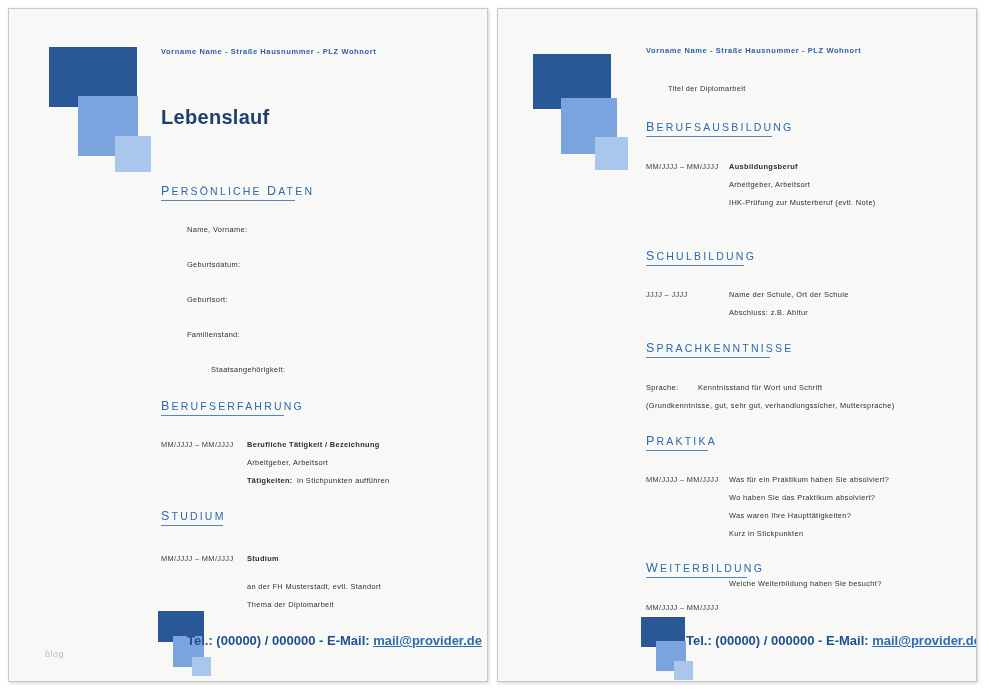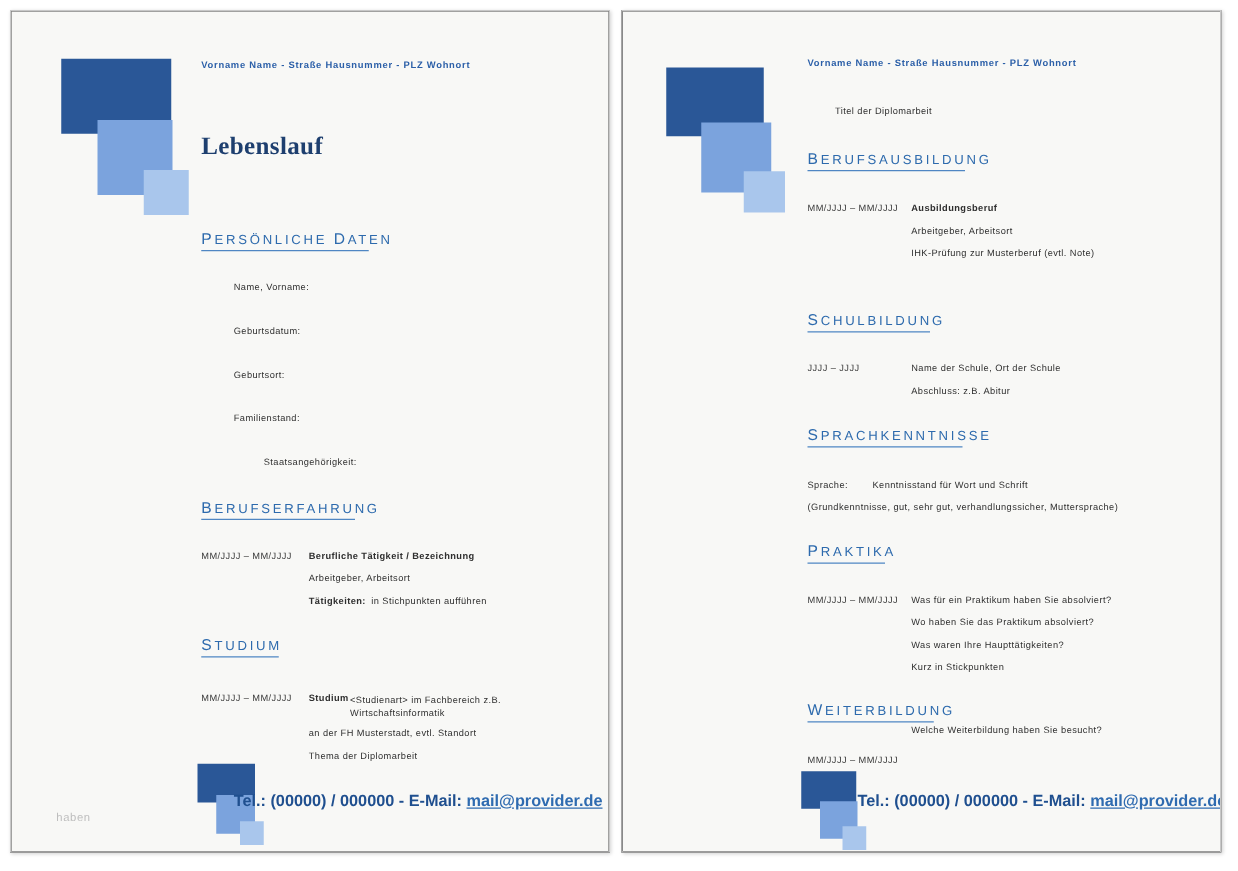--- a/index.html
+++ b/index.html
@@ -124,21 +124,21 @@
     <div class="paper-inner">
 
       <div class="squares" style="left:40px; top:38px; width:110px; height:115px;">
         <div class="sq sq-dark" style="left:0px;  top:0px;  width:88px; height:60px;"></div>
         <div class="sq sq-mid" style="left:29px; top:49px; width:60px; height:60px;"></div>
         <div class="sq sq-light" style="left:66px; top:89px; width:36px; height:36px;"></div>
       </div>
 
       <div class="addressline" style="left:152px; top:38px;">Vorname Name - Straße Hausnummer - PLZ Wohnort</div>
 
-      <div class="doctitle" style="left:152px; top:97px;font-family:Liberation Serif, serif;">Lebenslauf</div>
+      <div class="doctitle" style="left:152px; top:97px;">Lebenslauf</div>
 
       <div class="section-head" style="left:152px; top:175px; width:134px;"><span class="cap">P</span>ERSÖNLICHE <span class="cap">D</span>ATEN</div>
 
       <div class="lbl" style="left:178px; top:216px;">Name, Vorname:</div>
       <div class="lbl" style="left:178px; top:251px;">Geburtsdatum:</div>
       <div class="lbl" style="left:178px; top:286px;">Geburtsort:</div>
       <div class="lbl" style="left:178px; top:321px;">Familienstand:</div>
       <div class="lbl" style="left:178px; top:356px;padding-left:24px;">Staatsangehörigkeit:</div>
 
       <div class="section-head" style="left:152px; top:390px; width:123px;"><span class="cap">B</span>ERUFSERFAHRUNG</div>
@@ -146,37 +146,36 @@
       <div class="lbl date" style="left:152px; top:431px;">MM/JJJJ – MM/JJJJ</div>
       <div class="lbl b" style="left:238px; top:431px;">Berufliche Tätigkeit / Bezeichnung</div>
       <div class="lbl" style="left:238px; top:449px;">Arbeitgeber, Arbeitsort</div>
       <div class="lbl b" style="left:238px; top:467px;">Tätigkeiten:</div>
       <div class="lbl" style="left:288px; top:467px;">in Stichpunkten  aufführen</div>
 
       <div class="section-head" style="left:152px; top:500px; width:62px;"><span class="cap">S</span>TUDIUM</div>
 
       <div class="lbl date" style="left:152px; top:545px;">MM/JJJJ – MM/JJJJ</div>
       <div class="lbl b" style="left:238px; top:545px;">Studium</div>
-      <div class="wrap2" style="left:271px; top:545px; width:140px;">&lt;Studienart&gt;  im Fachbereich  z.B. Wirtschaftsinformatik</div>
       <div class="lbl" style="left:238px; top:573px;">an der FH Musterstadt, evtl. Standort</div>
       <div class="lbl" style="left:238px; top:591px;">Thema der Diplomarbeit</div>
 
       <div class="squares" style="left:149px; top:602px; width:70px; height:60px;">
         <div class="sq sq-dark" style="left:0px;  top:0px;  width:46px; height:31px;"></div>
         <div class="sq sq-mid" style="left:15px; top:25px; width:31px; height:31px;"></div>
         <div class="sq sq-light" style="left:34px; top:46px; width:19px; height:19px;"></div>
       </div>
 
       <div class="footerline" style="left:178px; top:624px;">
         <span>Tel.: (00000) / 000000</span>
         <span>- E-Mail:</span>
         <span class="mail">mail@provider.de</span>
       </div>
 
-      <div class="watermark">haben</div>
+      <div class="watermark">blog</div>
     </div>
   </div>
 
   <div class="page page-right">
     <div class="paper-inner">
 
       <div class="squares" style="left:35px; top:45px; width:110px; height:115px;">
         <div class="sq sq-dark" style="left:0px;  top:0px;  width:78px; height:55px;"></div>
         <div class="sq sq-mid" style="left:28px; top:44px; width:56px; height:56px;"></div>
         <div class="sq sq-light" style="left:62px; top:83px; width:33px; height:33px;"></div>

